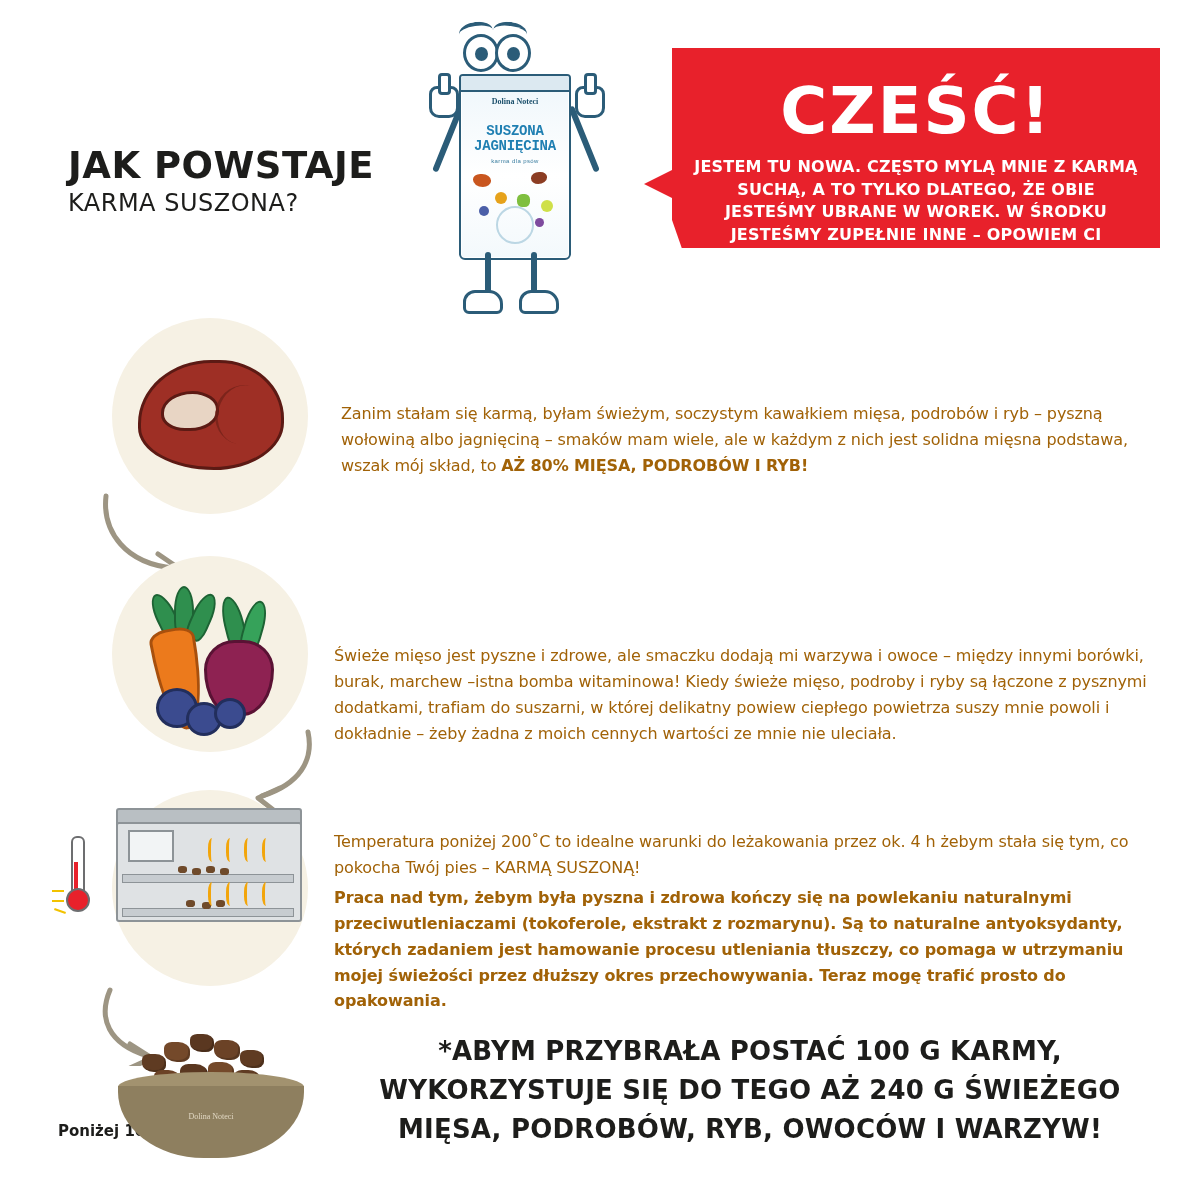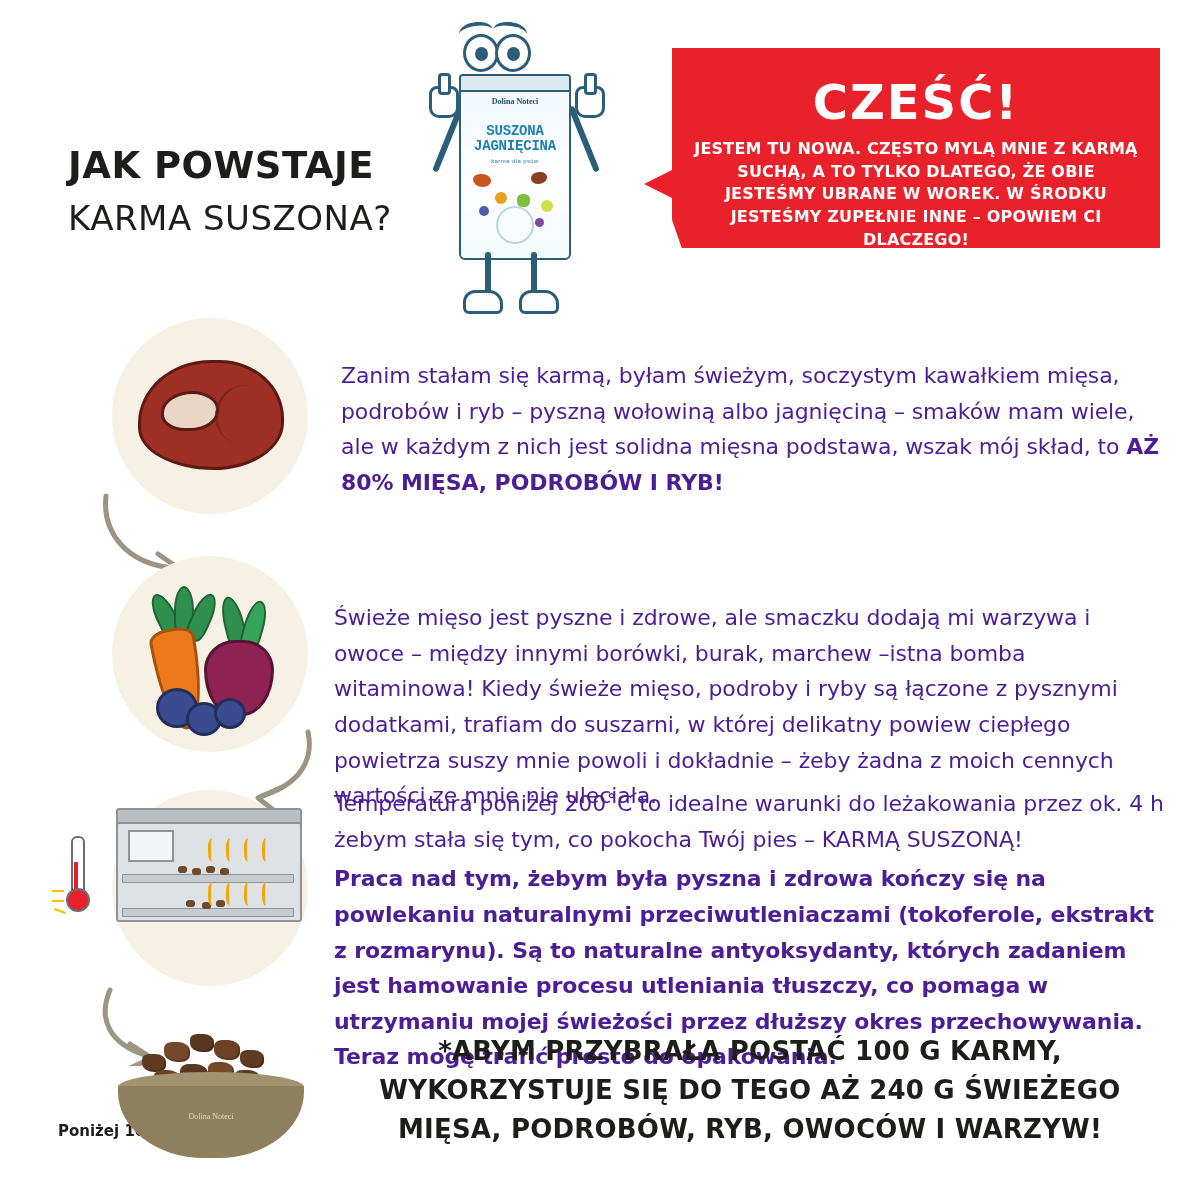--- a/index.html
+++ b/index.html
@@ -27,24 +27,24 @@
     font-family: "DejaVu Sans", sans-serif;
     font-weight: bold;
     font-size: 37px;
     letter-spacing: 0.5px;
     color: #1d1d1b;
     line-height: 1.05;
   }
   #headline .line2 {
     font-family: "DejaVu Sans", sans-serif;
     font-weight: normal;
-    font-size: 34px;
+    font-size: 24px;
     letter-spacing: 0.5px;
     color: #1d1d1b;
-    margin-top: 12px;
+    margin-top: 3px;
   }
 
   
   #mascot {
     position: absolute;
     left: 415px;
     top: 8px;
     width: 200px;
     height: 320px;
   }
@@ -195,21 +195,21 @@
     width: 488px;
     height: 200px;
     background: #e8212b;
     text-align: center;
     color: #ffffff;
     clip-path: polygon(0 0, 100% 0, 100% 100%, 2% 100%, 0 86%);
   }
   #bubble .hi {
     font-family: "DejaVu Sans", sans-serif;
     font-weight: bold;
-    font-size: 48px;
+    font-size: 64px;
     letter-spacing: 2px;
     margin-top: 26px;
   }
   #bubble .body {
     font-family: "DejaVu Sans", sans-serif;
     font-weight: bold;
     font-size: 16px;
     line-height: 1.42;
     margin-top: 8px;
     padding: 0 18px;
@@ -420,24 +420,25 @@
     box-shadow: inset -2px -2px 0 rgba(0,0,0,.18);
   }
 
   
   .arrow { position: absolute; }
 
   
   .para {
     position: absolute;
     font-family: "DejaVu Sans", sans-serif;
-    font-size: 22px;
+    font-size: 16px;
     line-height: 1.62;
-    color: #4c1d95;
+    color: #a16207;
     letter-spacing: -0.1px;
+    margin-top: 43px;
   }
   .para b { font-weight: bold; }
   #para1 { left: 341px; top: 358px; width: 820px; }
   #para2 { left: 334px; top: 600px; width: 830px; }
   #para3 { left: 334px; top: 786px; width: 830px; }
   #para3 .p3b { margin-top: 4px; font-weight: bold; }
 
   
   #bottom-note {
     position: absolute;

